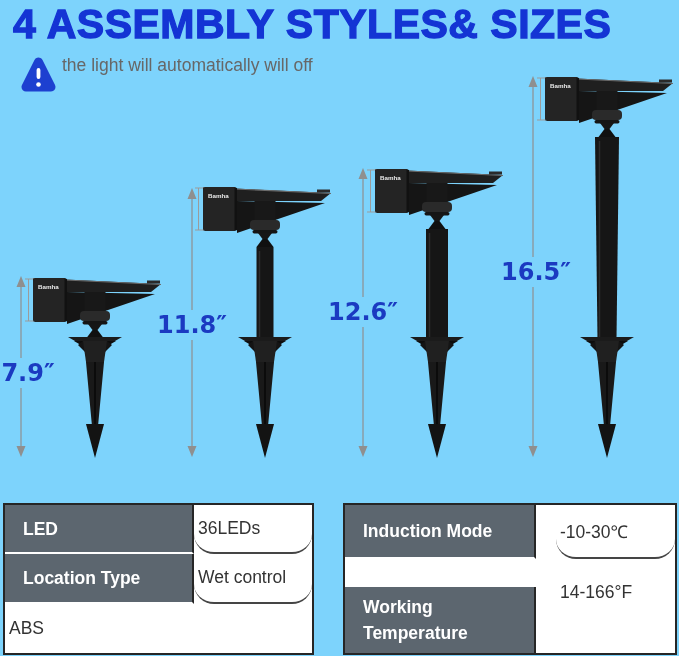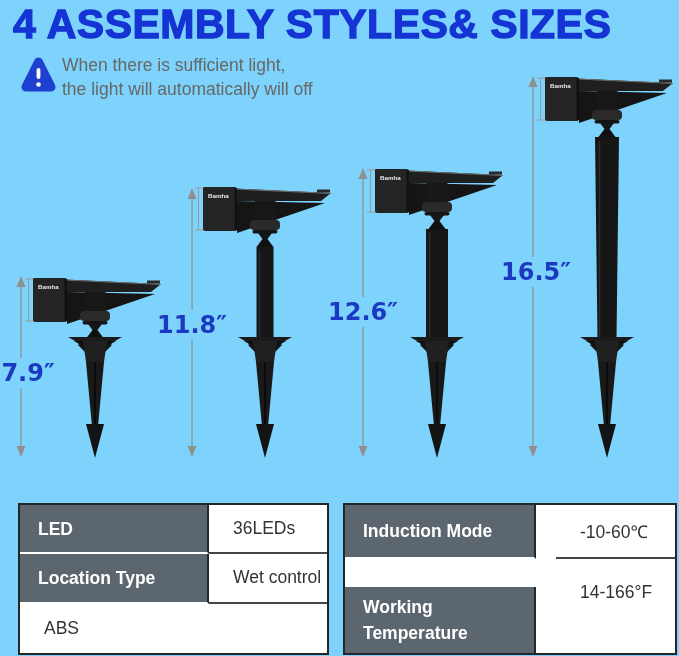--- a/index.html
+++ b/index.html
@@ -28,55 +28,55 @@
   text.size-label{
     font-family:"DejaVu Sans","Liberation Sans",sans-serif;
     font-size:24px;font-weight:bold;
   }
   
   .spec{
     position:absolute;top:503px;height:152px;
     border:2.5px solid var(--table_border_dark,#262626);
     display:grid;box-sizing:border-box;background:#fff;
   }
-  .spec-left{left:18px;width:311px;grid-template-columns:189px 1fr;grid-template-rows:repeat(3,1fr);}
+  .spec-left{left:3px;width:311px;grid-template-columns:189px 1fr;grid-template-rows:repeat(3,1fr);}
   .spec-right{left:343px;width:334px;grid-template-columns:191px 1fr;grid-template-rows:54px 1fr 1fr;gap:20px;}
   .spec .th{
     background:var(--table_header_bg,#5c666f);color:var(--table_header_text,#fff);
     font-weight:bold;font-size:17.5px;line-height:26px;
     display:flex;align-items:center;padding-left:18px;box-sizing:border-box;
     border-right:2px solid var(--table_border_dark,#262626);
     border-bottom:2.5px solid #ffffff;
   }
   .spec .td{
     background:#fff;color:var(--table_value_text,#333);
     font-size:17.5px;display:flex;align-items:center;
-    padding-left:24px;box-sizing:border-box;
+    padding-left:4px;box-sizing:border-box;
     border-bottom:2px solid #454545;
+    border-radius:20px;
   }
   .spec .no-b{border-bottom:none;}
   .th-span{grid-row:2/4;padding-right:55px;margin-top:8px;}
 </style>
 </head>
 <body>
 
 <div class="stage">
 
   <div class="title">4 ASSEMBLY STYLES&amp; SIZES</div>
 
   <svg class="warn-icon" width="40" height="42" viewBox="0 0 40 42">
     <g transform="translate(3,3)">
       <polygon points="16.5,5 29,30 4,30" style="fill:var(--warning_blue,#1d40d0);stroke:var(--warning_blue,#1d40d0)" stroke-width="9" stroke-linejoin="round"></polygon>
       <rect x="14.6" y="11" width="3.8" height="11" rx="1.9" fill="#fff"></rect>
       <circle cx="16.5" cy="27.5" r="2.3" fill="#fff"></circle>
     </g>
   </svg>
 
   <div class="warn-text">
-    <div>When there is sufficient light,</div>
     <div>the light will automatically will off</div>
   </div>
 
   <svg class="figure" viewBox="0 0 679 656">
     <defs>
 
       <g id="lamp-head">
         <g stroke="#9b9b9b" stroke-width="1">
           <line x1="-66.5" y1="-59" x2="-66.5" y2="-17"></line>
           <line x1="-70" y1="-59" x2="-61" y2="-59"></line>
@@ -171,17 +171,17 @@
     <div class="th">LED</div>
     <div class="td">36LEDs</div>
     <div class="th">Location Type</div>
     <div class="td">Wet control</div>
     <div class="td no-b">ABS</div>
   </div>
 
   <div class="spec spec-right">
     <div class="th">Induction Mode</div>
     <div class="th no-b th-span">Working Temperature</div>
-    <div class="td">-10-60℃</div>
+    <div class="td">-10-30℃</div>
     <div class="td no-b">14-166°F</div>
   </div>
 
 </div>
 
 </body></html>

